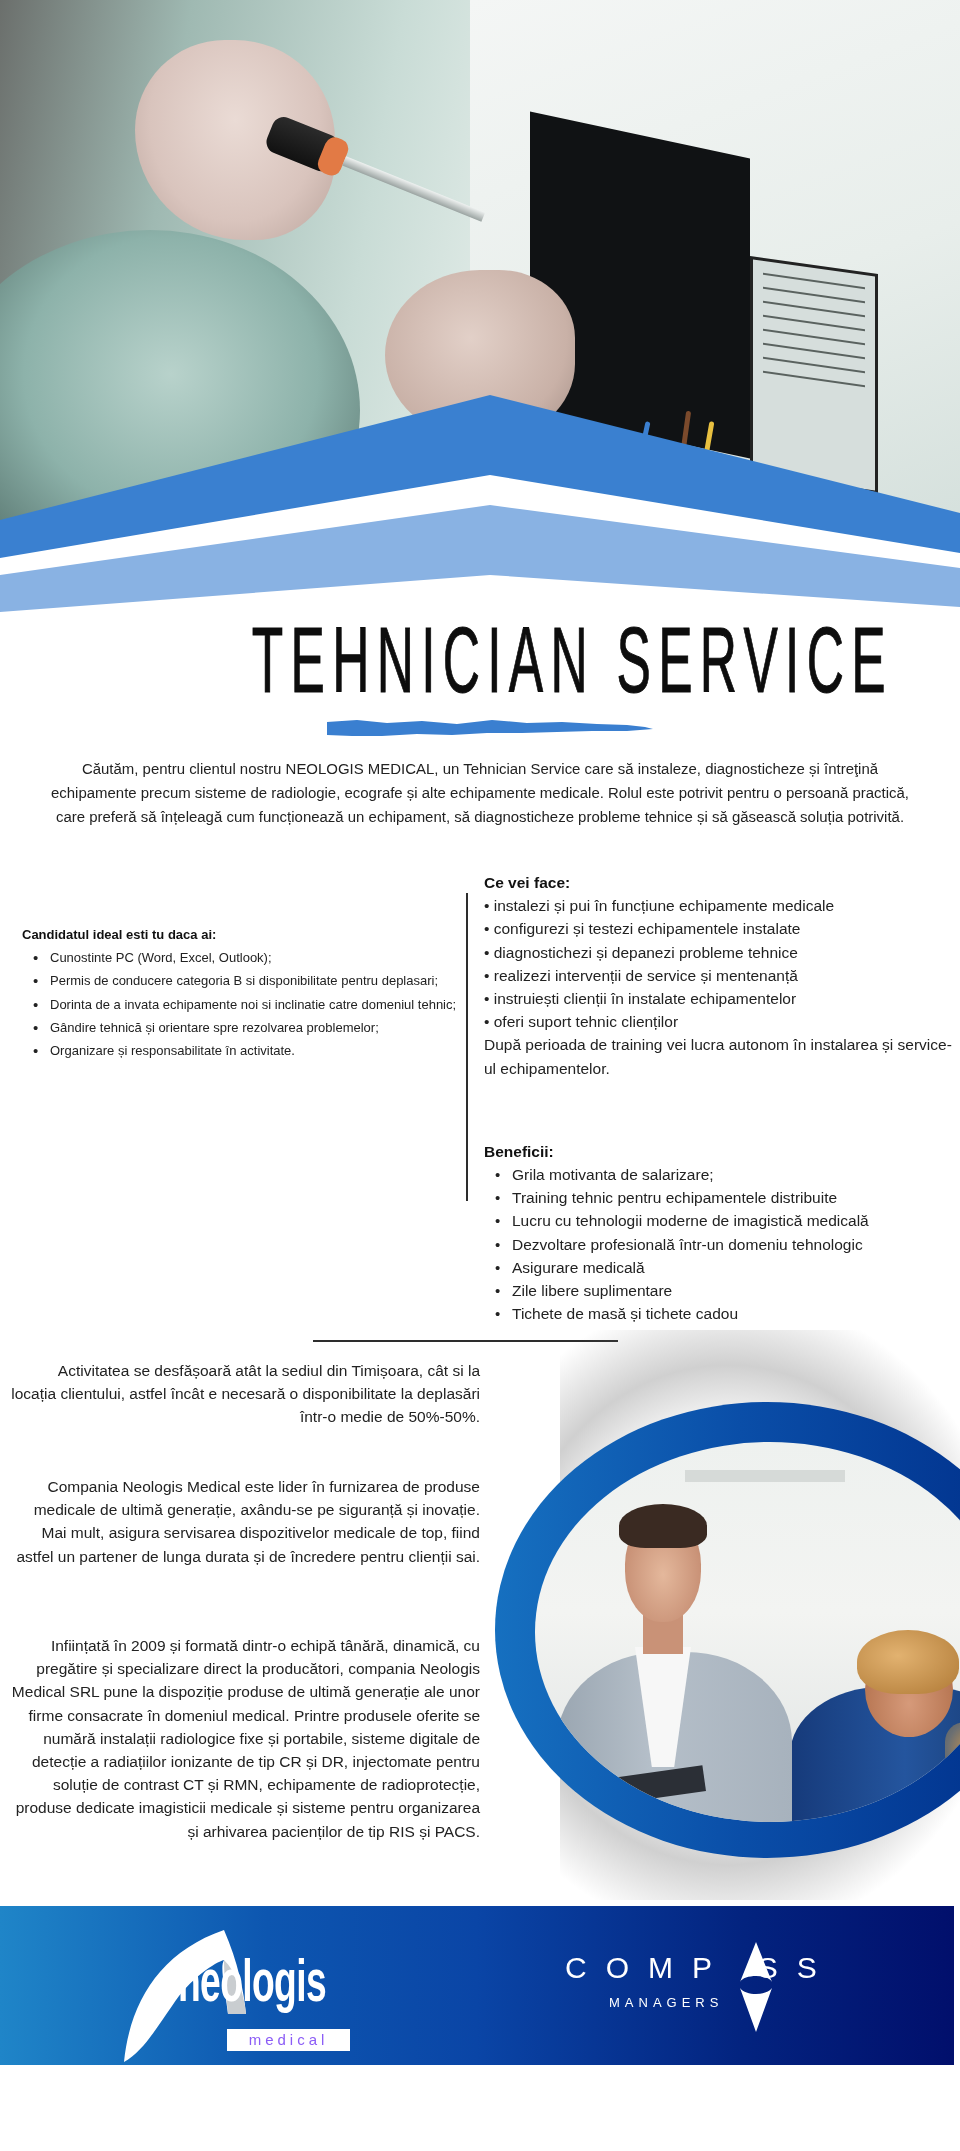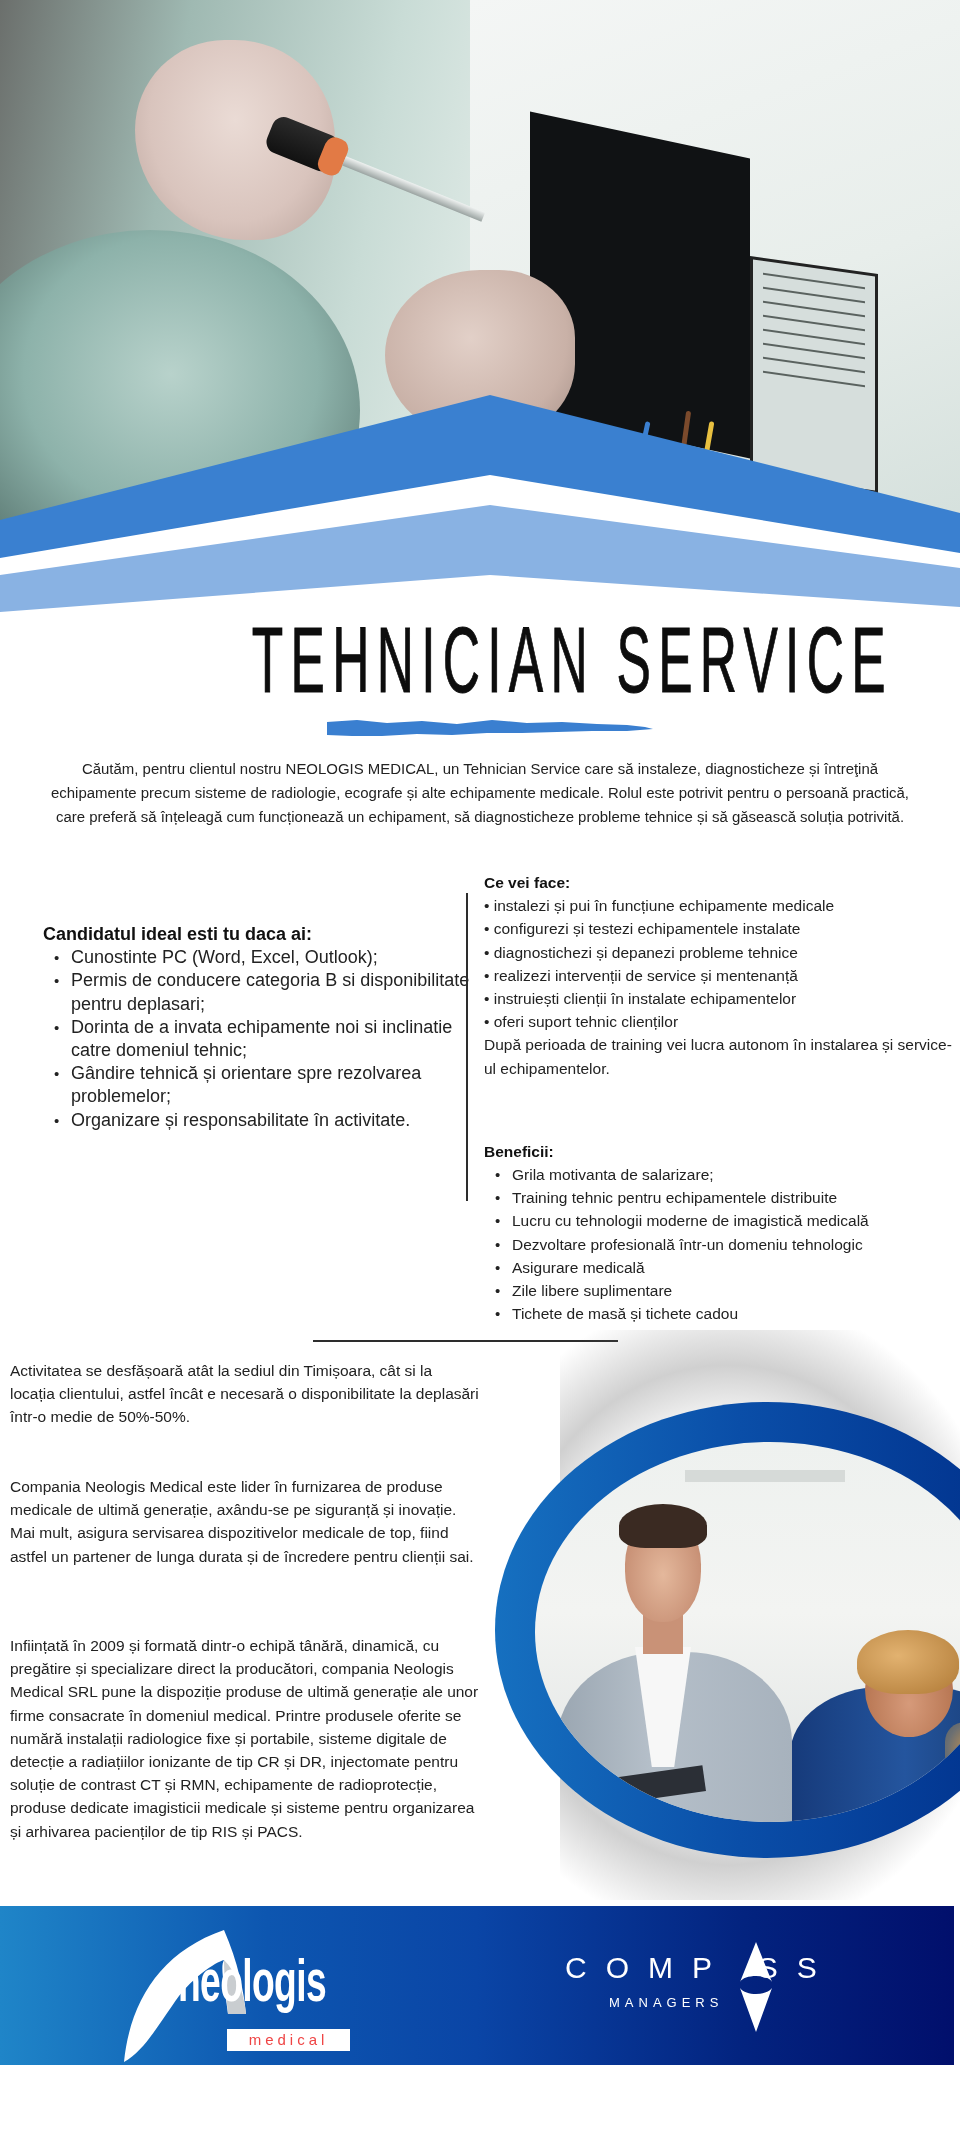--- a/index.html
+++ b/index.html
@@ -29,33 +29,33 @@
   
   .title-wrap { position: absolute; left: 0; top: 612px; width: 960px; text-align: right; }
   .title { display: inline-block; font-family: "Liberation Sans", sans-serif; font-weight: 400; font-size: 92px; line-height: 96px; letter-spacing: 13px;
     color: #0d0d0d; transform: scaleX(0.56); transform-origin: center; white-space: nowrap; -webkit-text-stroke: 1px #0d0d0d; }
 
   .brush { position: absolute; left: 327px; top: 718px; width: 326px; height: 22px; }
 
   .intro { position: absolute; left: 0; top: 757px; width: 960px; text-align: center; font-size: 15.5px; line-height: 24px; color: #222; transform: scaleX(0.965); transform-origin: center top; }
 
   
-  .col-left { position: absolute; left: 22px; top: 923px; width: 440px; font-size: 18px; line-height: 23.2px; color: #222; margin-left: 21px; }
+  .col-left { position: absolute; left: 22px; top: 923px; width: 440px; font-size: 13px; line-height: 23.2px; color: #222; }
   .col-right { position: absolute; left: 484px; top: 871px; width: 470px; font-size: 15.5px; line-height: 23.2px; color: #222; }
   .heading { font-weight: 700; color: #111; }
   ul.bullets { list-style: none; padding-left: 28px; }
   ul.bullets li { position: relative; }
   ul.bullets li::before { content: "•"; position: absolute; left: -17px; top: 0; font-size: 15px; }
   .plain-list div { }
   .benefits { margin-top: 60px; }
   .vdivider { position: absolute; left: 466px; top: 893px; width: 2px; height: 308px; background: #2d2d2d; }
   .hdivider { position: absolute; left: 313px; top: 1340px; width: 305px; height: 2px; background: #2d2d2d; }
 
   
-  .about { position: absolute; left: 10px; width: 470px; text-align: left; font-size: 15.5px; line-height: 23.2px; color: #222; }
+  .about { position: absolute; left: 10px; width: 470px; text-align: right; font-size: 15.5px; line-height: 23.2px; color: #222; }
   .about.a1 { top: 1359px; }
   .about.a2 { top: 1475px; }
   .about.a3 { top: 1634px; }
 
   
   .circle-shadow { position: absolute; left: 560px; top: 1330px; width: 420px; height: 570px;
     background: radial-gradient(ellipse at 40% 50%, rgba(150,150,150,0.0) 45%, rgba(120,120,120,0.35) 62%, rgba(255,255,255,0) 80%); }
   .ring { position: absolute; left: 495px; top: 1402px; width: 544px; height: 456px; border-radius: 50%;
     background: linear-gradient(90deg, #1670c0 0%, #0a4ea8 45%, #002f8a 100%); overflow: hidden; }
   .photo { position: absolute; left: 40px; top: 40px; width: 470px; height: 380px; border-radius: 50%; overflow: hidden;
@@ -70,21 +70,21 @@
   .photo .man2-head { position: absolute; left: 330px; top: 200px; width: 88px; height: 95px; border-radius: 50%; background: radial-gradient(ellipse at 50% 65%, #d69a7a 0%, #b5734f 80%); }
   .photo .man2-hair { position: absolute; left: 322px; top: 188px; width: 102px; height: 64px; border-radius: 50% 50% 40% 40%; background: radial-gradient(ellipse at 40% 40%, #e2b270, #b07a36); }
   .photo .equip { position: absolute; left: 410px; top: 280px; width: 60px; height: 90px; border-radius: 20px; background: radial-gradient(circle at 50% 30%, #d79a4a 0%, #6b6f72 40%, #3a3e42 100%); }
   .photo .light { position: absolute; left: 150px; top: 28px; width: 160px; height: 12px; background: #d6dad8; }
 
   
   .footer { position: absolute; left: 0; top: 1906px; width: 954px; height: 159px;
     background: linear-gradient(90deg, #1f85c8 0%, #0d56b0 28%, #0a45a6 50%, #03237f 78%, #010f6c 100%); }
   .neo-arc { position: absolute; left: 120px; top: 16px; width: 140px; height: 140px; }
   .neo-word { position: absolute; left: 178px; top: 43px; font-size: 60px; font-weight: 700; color: #ffffff; letter-spacing: -1px; transform: scaleX(0.62); transform-origin: left top; line-height: 64px; }
-  .neo-medical { position: absolute; left: 227px; top: 123px; width: 123px; height: 22px; background: #ffffff; color: #ef4444; font-size: 15px; letter-spacing: 4px; text-align: center; line-height: 22px; }
+  .neo-medical { position: absolute; left: 227px; top: 123px; width: 123px; height: 22px; background: #ffffff; color: #8b5cf6; font-size: 15px; letter-spacing: 4px; text-align: center; line-height: 22px; }
   .compass { position: absolute; left: 565px; top: 44px; font-size: 30px; letter-spacing: 19px; color: #ffffff; line-height: 36px; white-space: nowrap; }
   .compass-sub { position: absolute; left: 609px; top: 89px; font-size: 13px; letter-spacing: 5px; color: #ffffff; line-height: 16px; }
   .compass-needle { position: absolute; left: 738px; top: 36px; width: 36px; height: 90px; }
 </style>
 </head>
 <body>
 
 <div class="hero" role="img" aria-label="Technician hands using a screwdriver on an electrical panel with blue, brown and yellow wires">
   <div class="wall"></div>
   <div class="panel"></div>

